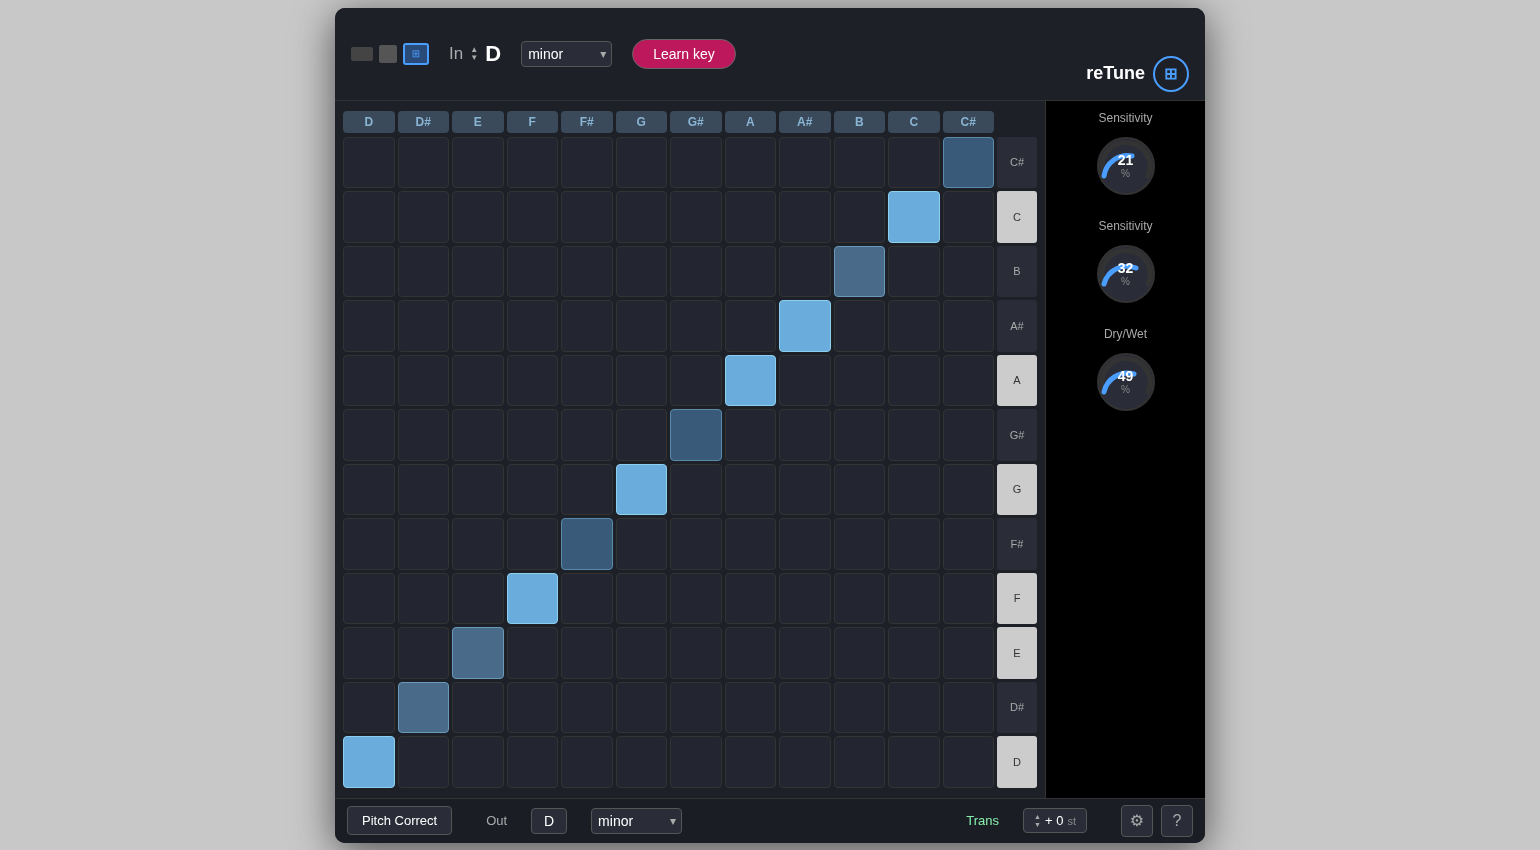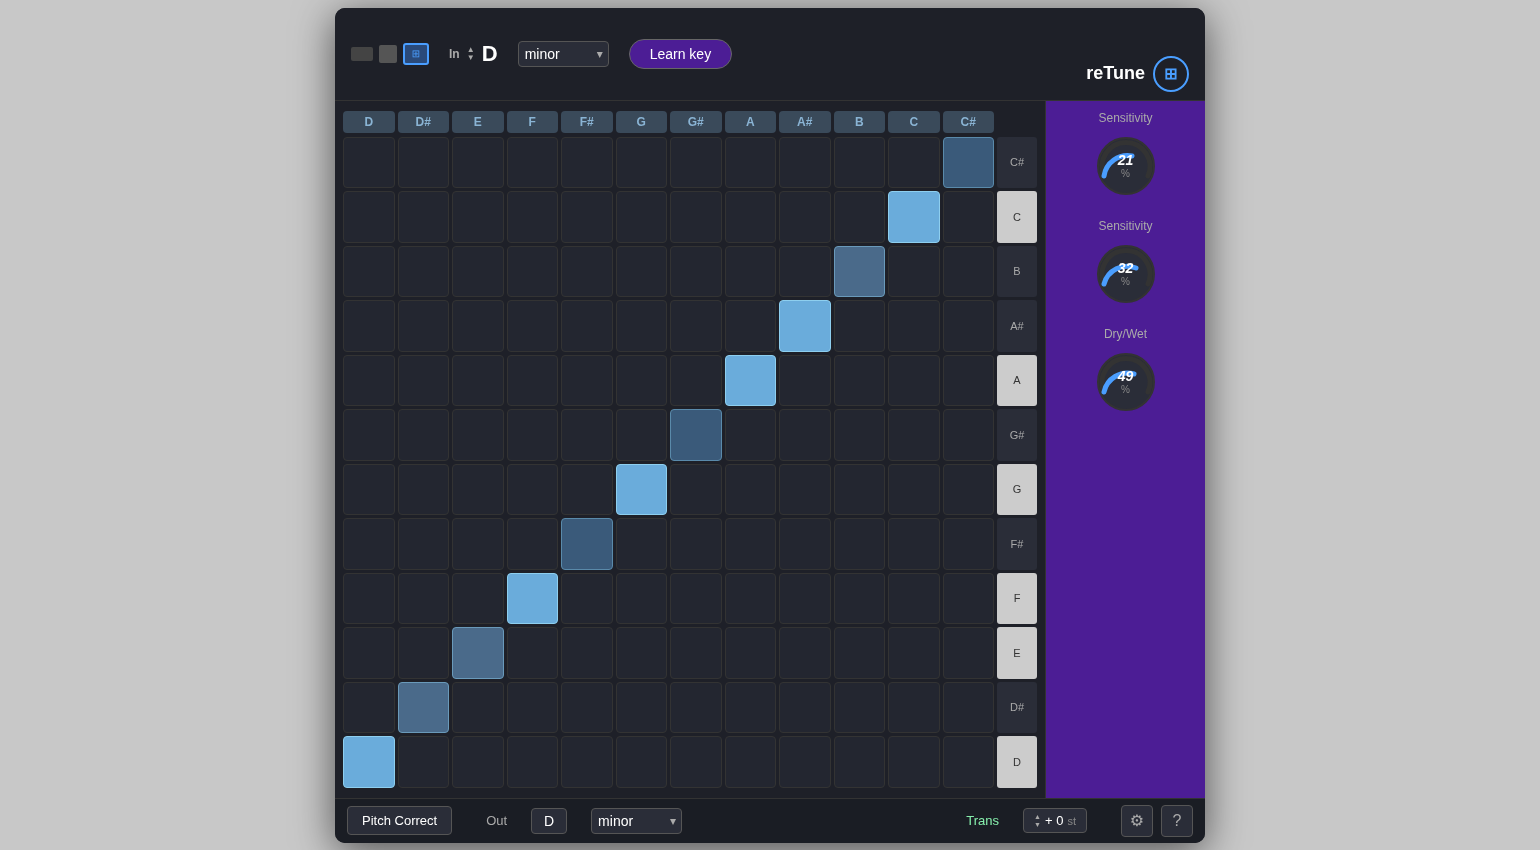--- a/index.html
+++ b/index.html
@@ -45,22 +45,21 @@
       border: 2px solid #7fbfff;
     }
     .key-section {
       display: flex;
       align-items: center;
       gap: 6px;
       margin-left: 10px;
     }
     .key-label {
       color: #aaa;
-      font-size: 12px;
-      font-weight: bold;
+      font-size: 17px;
     }
     .key-arrows {
       display: flex;
       flex-direction: column;
       gap: 1px;
     }
     .key-arrow {
       width: 10px; height: 7px;
       background: none;
       border: none;
@@ -95,21 +94,21 @@
     }
     .dropdown-wrap::after {
       content: '▾';
       position: absolute;
       right: 6px;
       color: #aaa;
       pointer-events: none;
       font-size: 12px;
     }
     .learn-key-btn {
-      background: #4c1d95;
+      background: #be185d;
       border: 1px solid #666;
       border-radius: 20px;
       color: #fff;
       font-size: 14px;
       padding: 6px 20px;
       cursor: pointer;
       margin-left: 10px;
     }
     .retune-logo {
       margin-left: auto;
@@ -203,21 +202,21 @@
       background: #2a2d38;
       border-radius: 3px;
     }
     .row-label.light-bg {
       background: #ccc;
       color: #333;
     }
     
     .right-panel {
       width: 160px;
-      background: #4c1d95;
+      background: #000000;
       padding: 10px 8px;
       display: flex;
       flex-direction: column;
       gap: 0;
       border-left: 1px solid #333;
     }
     .knob-section {
       display: flex;
       flex-direction: column;
       align-items: center;
@@ -244,21 +243,20 @@
       left: 50%;
       transform: translate(-50%, -50%);
       text-align: center;
       line-height: 1.2;
     }
     .knob-num {
       color: #fff;
       font-size: 14px;
       font-weight: bold;
       display: block;
-      font-style: italic;
     }
     .knob-unit {
       color: #888;
       font-size: 10px;
       display: block;
     }
     
     .footer {
       background: #1a1d24;
       display: flex;

